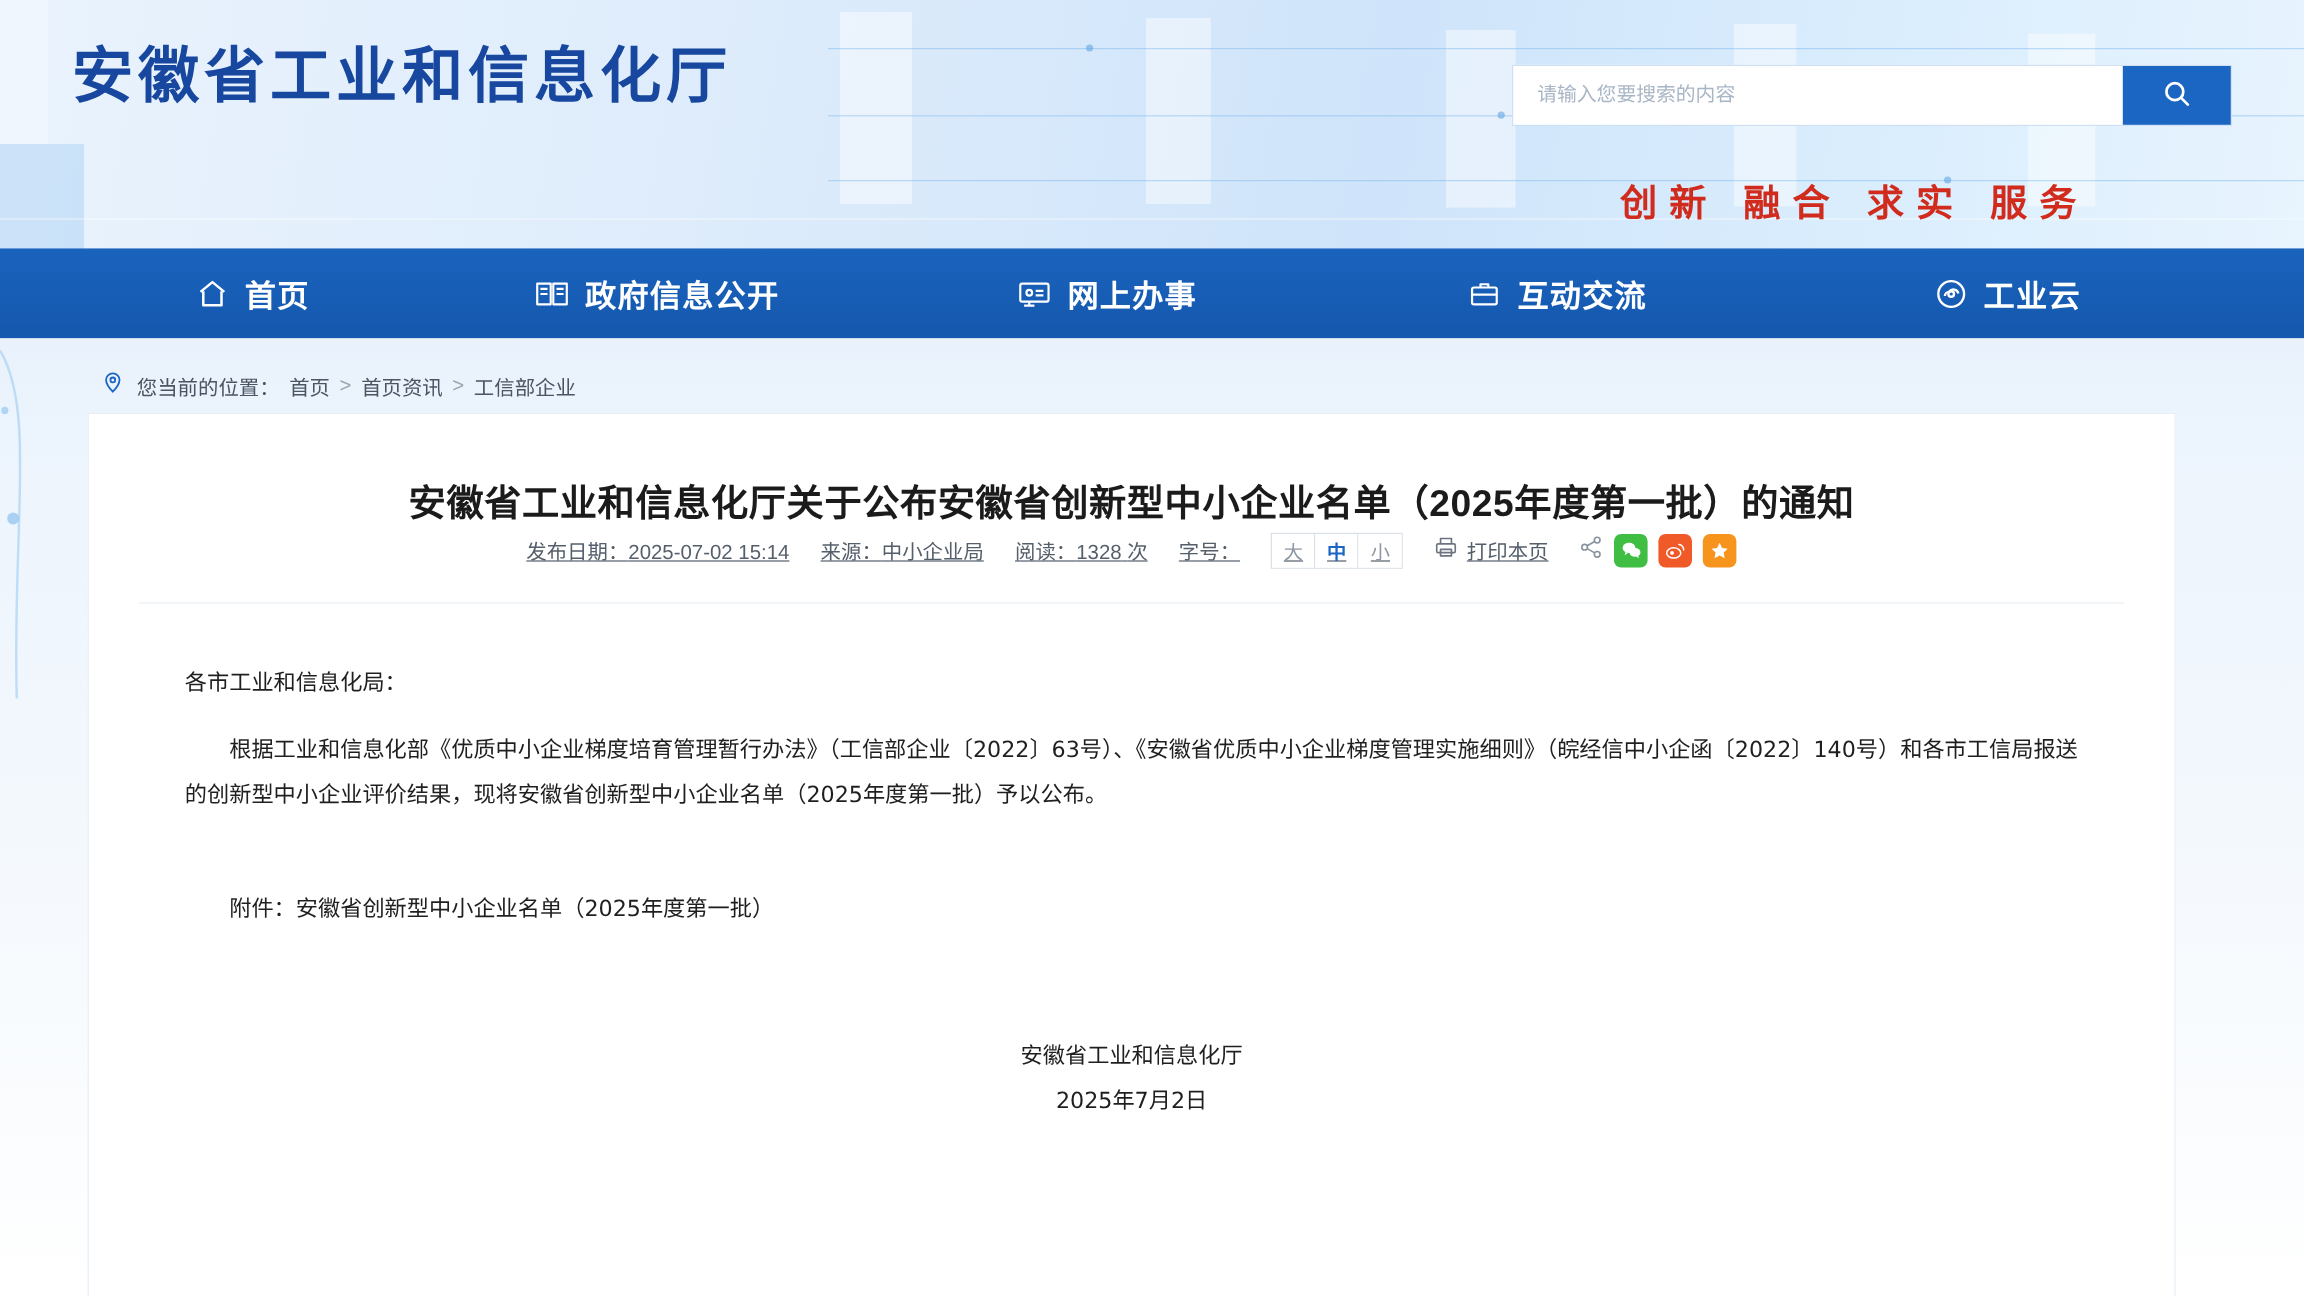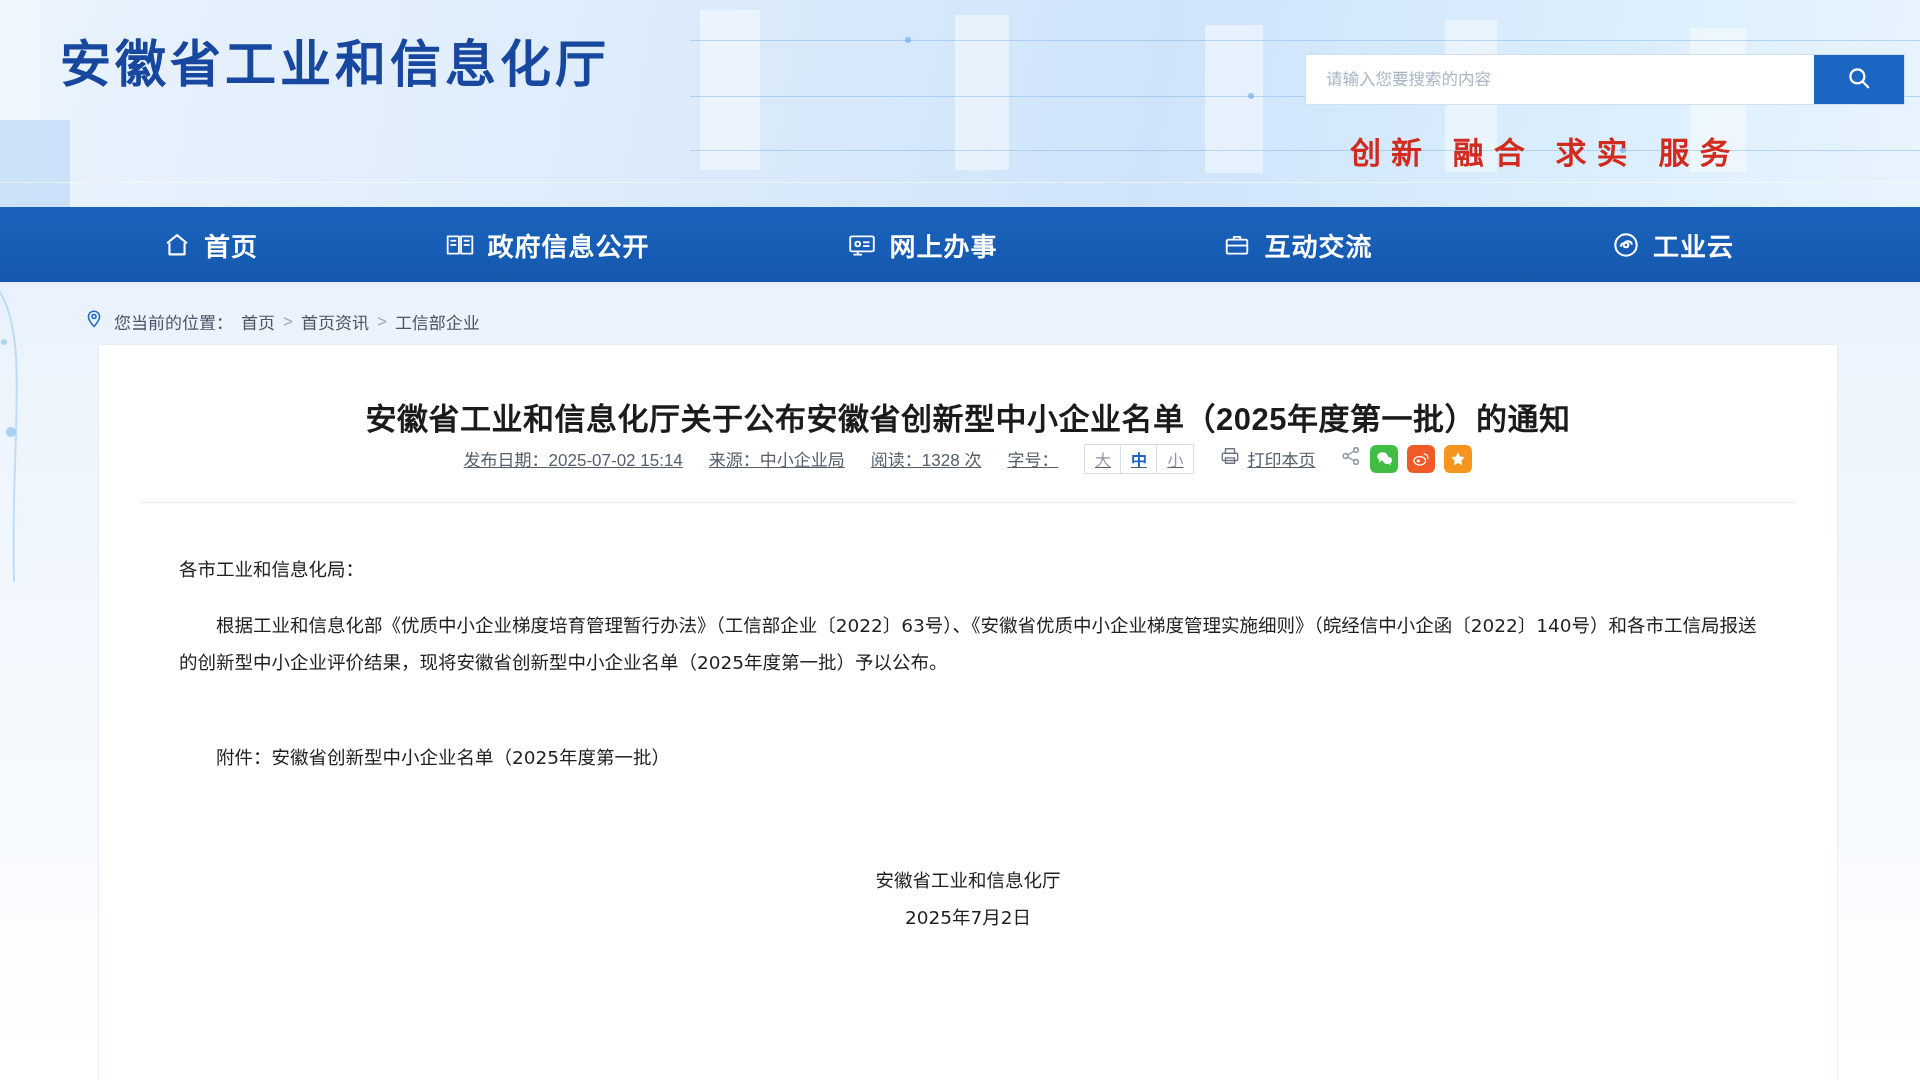--- a/index.html
+++ b/index.html
@@ -63,21 +63,20 @@
     white-space: nowrap;
   }
 
   .search-box {
     position: absolute;
     left: 1260px; top: 54px;
     width: 600px; height: 51px;
     display: flex;
     background: #ffffff;
     border: 1px solid #cfe0f2;
-    margin-left: 45px;
   }
   .search-input {
     flex: 1;
     border: none;
     outline: none;
     padding: 0 20px;
     font-size: 16.5px;
     color: #333;
     background: transparent;
     font-family: "Liberation Sans", sans-serif;
@@ -86,21 +85,21 @@
   .search-btn {
     width: 90px;
     background: #1a66c2;
     border: none;
     cursor: pointer;
     display: flex; align-items: center; justify-content: center;
   }
 
   .slogan {
     position: absolute;
-    left: 1350px; top: 128px;
+    left: 1350px; top: 144px;
     font-family: "DejaVu Serif", "Liberation Serif", serif;
     font-size: 31px;
     font-weight: 700;
     color: #d12b1e;
     letter-spacing: 10px;
     white-space: nowrap;
   }
 
   
   .nav {
@@ -159,21 +158,21 @@
     color: #4b5563;
     white-space: nowrap;
   }
   .breadcrumb a { color: #4b5563; text-decoration: none; }
   .bc-sep { color: #9aa5b1; }
   .pin-icon { display: inline-block; margin-right: 4px; }
 
   
   .card {
     position: absolute;
-    left: 98px; top: 62px;
+    left: 73px; top: 62px;
     width: 1740px;
     height: 736px;
     background: #ffffff;
     border: 1px solid #e6eef7;
     border-bottom: none;
   }
   .article-title {
     margin: 0 auto;
     padding: 52px 120px 0;
     max-width: 1560px;

